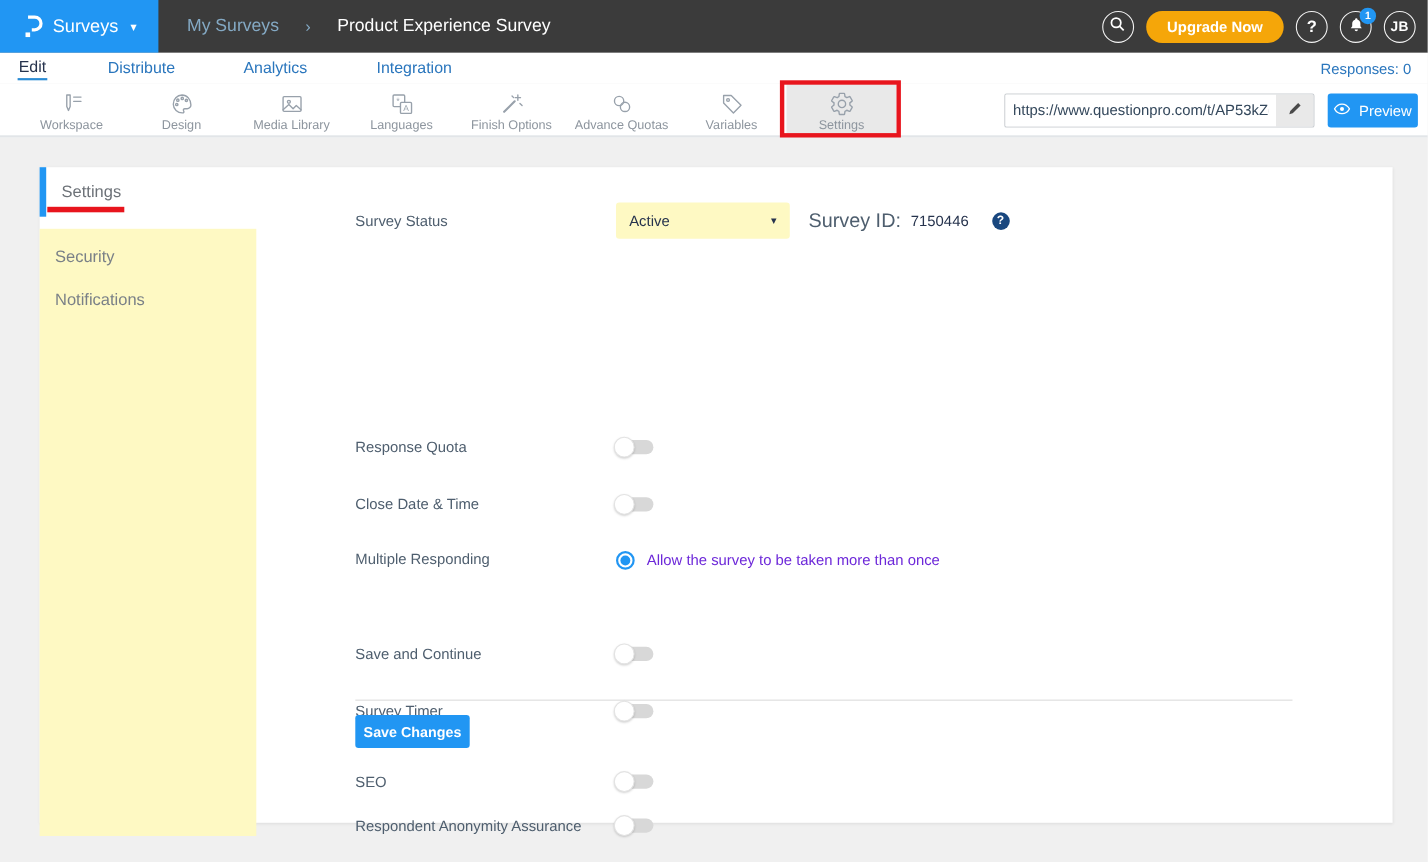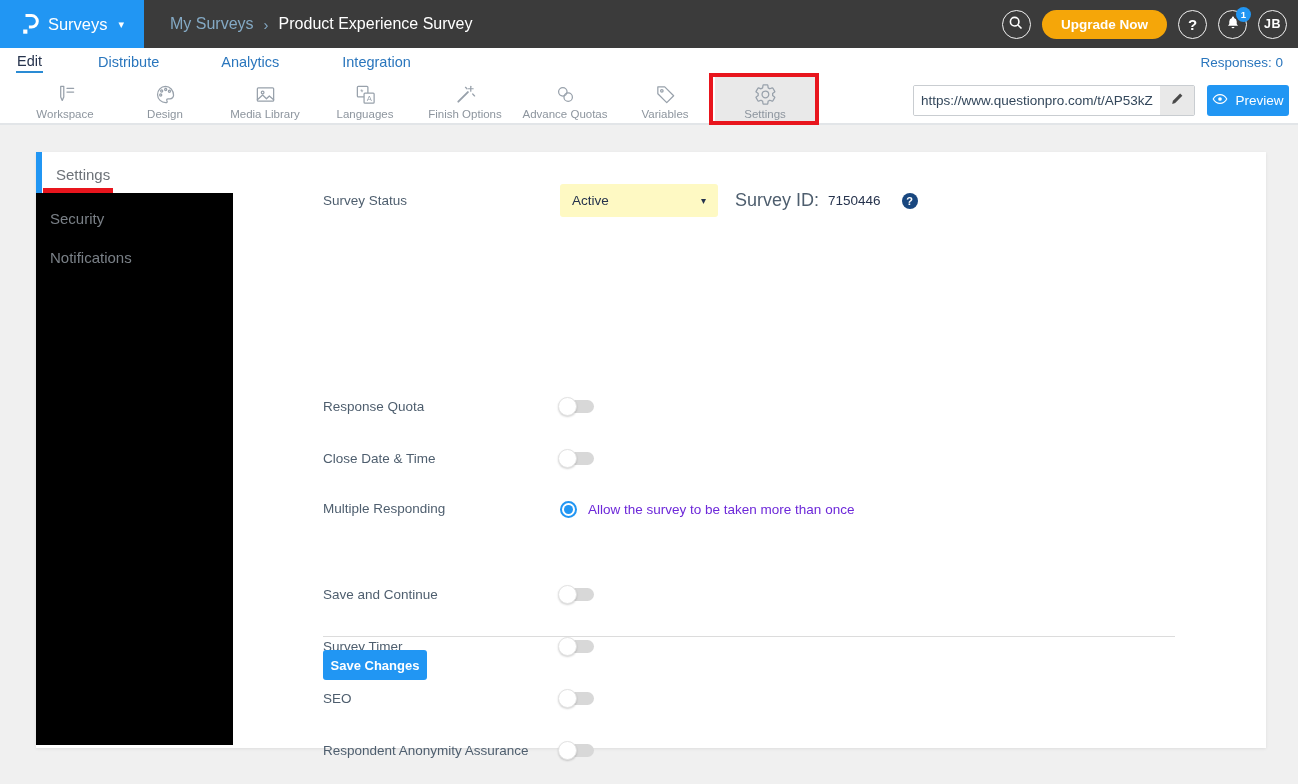--- a/index.html
+++ b/index.html
@@ -14,21 +14,21 @@
 
   
   .topbar { height:48px; background:#3b3b3b; display:flex; align-items:center; position:relative; }
   .logo-area {
     width:144px; height:48px; background:#2196f3; color:#fff;
     display:flex; align-items:center; justify-content:center; gap:9px; cursor:pointer;
   }
   .logo-mark { display:flex; align-items:flex-end; }
   .logo-menu { font-size:16.5px; color:#fff; }
   .logo-caret { font-size:11px; margin-left:2px; color:#fff; }
-  .breadcrumb { display:flex; align-items:center; gap:10px; margin-left:26px; font-size:16px; }
+  .breadcrumb { display:flex; align-items:center; gap:24px; margin-left:26px; font-size:16px; }
   .bc-parent { color:#84a9c4; cursor:pointer; }
   .bc-sep { color:#84a9c4; font-size:15px; }
   .bc-current { color:#ffffff; }
   .topbar-right { margin-left:auto; display:flex; align-items:center; gap:11px; padding-right:11px; }
   .circle-btn {
     width:29px; height:29px; border-radius:50%; border:1.6px solid #f2f2f2;
     display:flex; align-items:center; justify-content:center; color:#fff; cursor:pointer;
     position:relative; font-size:15px; font-weight:bold; background:transparent;
   }
   .upgrade-btn {
@@ -84,21 +84,21 @@
 
   
   .card {
     position:absolute; left:36px; top:152px; width:1230px; height:596px; background:#fff;
     box-shadow:0 1px 3px rgba(0,0,0,.08);
   }
   .accent-stripe { position:absolute; left:0; top:0; width:6px; height:45px; background:#2196f3; }
   .side-active-item { position:absolute; left:6px; top:0; width:191px; height:44px; display:flex; align-items:center; cursor:pointer; }
   .side-active-item .lbl { font-size:15px; color:#6d7278; margin-left:14px; }
   .active-underline { position:absolute; left:7px; top:36px; width:70px; height:5px; background:#e8151d; }
-  .sidebar { position:absolute; left:0; top:41px; width:197px; height:552px; background:#000000; padding-top:6px; }
+  .sidebar { position:absolute; left:0; top:56px; width:197px; height:552px; background:#fef9c3; padding-top:6px; }
   .side-item { height:39px; display:flex; align-items:center; padding-left:14px; font-size:15px; color:#7a8087; cursor:pointer; }
 
   
   .form { position:absolute; left:287px; top:0; width:903px; height:596px; }
   .frm-label { font-size:13.5px; color:#4e5e6e; }
   .row { position:absolute; left:0; display:flex; align-items:center; }
   .row .frm-label { width:237px; }
 
   .row-status { top:32px; height:33px; }
   .dropdown {
@@ -116,21 +116,21 @@
 
   .toggle { position:relative; width:34px; height:13px; cursor:pointer; }
   .toggle .track { position:absolute; left:0; top:0; width:34px; height:13px; border-radius:7px; background:#d8d8d8; }
   .toggle .knob {
     position:absolute; left:-2px; top:-3px; width:19px; height:19px; border-radius:50%;
     background:#fff; border:1px solid #e3e3e3; box-shadow:0 1px 2px rgba(0,0,0,.18);
   }
 
   .row-tg0 { top:247px; } .row-tg1 { top:299px; }
   .row-multi { top:349px; align-items:flex-start; }
-  .row-tg2 { top:435px; } .row-tg3 { top:487px; } .row-tg4 { top:539px; } .row-tg5 { top:591px; }
+  .row-tg2 { top:435px; } .row-tg3 { top:487px; } .row-tg4 { top:551px; } .row-tg5 { top:591px; }
 
   .radio-group { display:flex; flex-direction:column; gap:16px; }
   .radio-opt { display:flex; align-items:center; gap:11px; cursor:pointer; }
   .radio {
     width:17px; height:17px; border-radius:50%; border:2px solid #2196f3; background:#fff;
     display:flex; align-items:center; justify-content:center; flex:0 0 auto;
   }
   .radio.checked::after { content:""; width:9px; height:9px; border-radius:50%; background:#2196f3; }
   .radio-lbl { font-size:13.5px; color:#6d28d9; }
 

